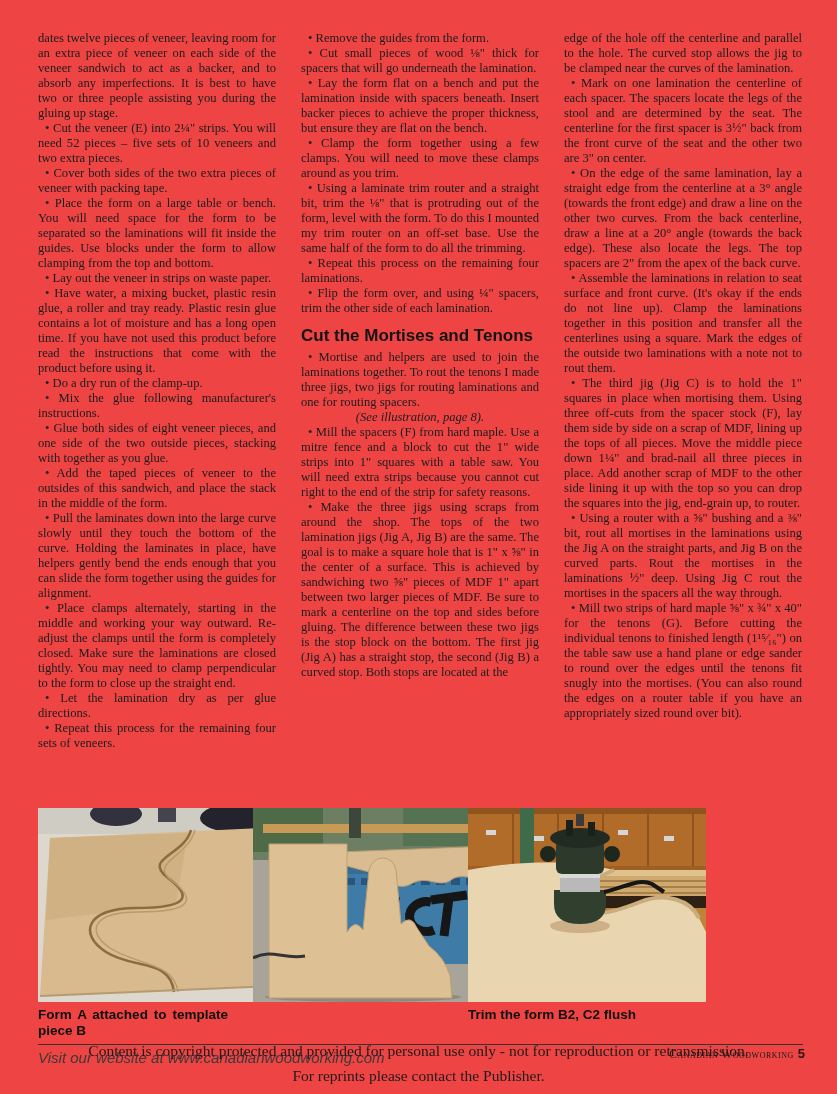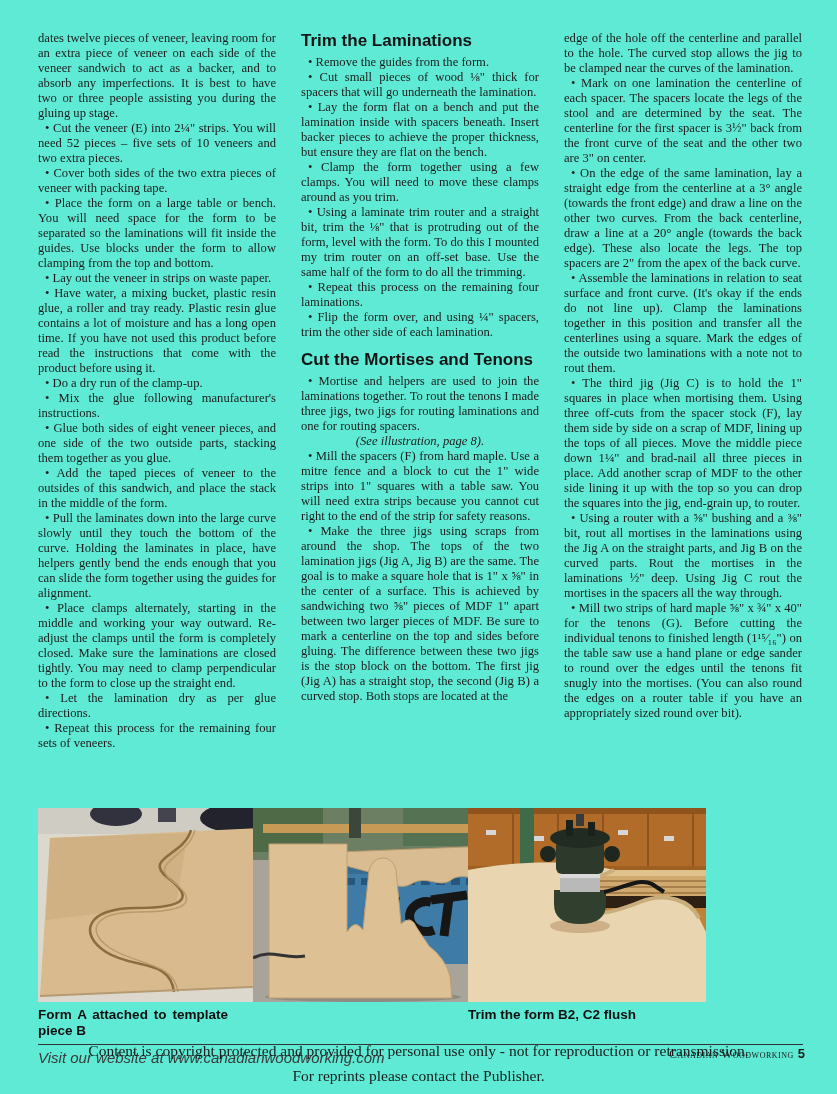--- a/index.html
+++ b/index.html
@@ -1,16 +1,16 @@
 <!DOCTYPE html>
 <html lang="en"><head>
 <meta charset="utf-8">
 <style>
   html,body{margin:0;padding:0;background:#888;}
-  .page{position:relative;width:837px;height:1094px;background:#5eead4;overflow:hidden;
+  .page{position:relative;width:837px;height:1094px;background:#ef4444;overflow:hidden;
         font-family:"Liberation Serif",serif;color:#1c1c1c;}
   .cols{position:absolute;top:31px;left:38px;width:765px;display:flex;gap:25px;}
   .col{width:238px;font-size:12.6px;line-height:15px;}
   .para{margin:0;text-align:justify;hyphens:auto;}
   .para.bullet{text-indent:7px;}
   .para.body{}
   .para.italic{font-style:italic;text-align:center;}
   .para.heading{font-family:"Liberation Sans",sans-serif;font-weight:bold;font-size:17px;
                 line-height:20px;margin:10px 0 4px 0;text-align:left;color:#141414;hyphens:none;}
   .para.heading:first-child{margin-top:0;}
@@ -38,29 +38,28 @@
   <div class="cols">
     <div class="col">
         <p class="para body">dates twelve pieces of veneer, leaving room for an extra piece of veneer on each side of the veneer sandwich to act as a backer, and to absorb any imperfections. It is best to have two or three people assisting you during the gluing up stage.</p>
         <p class="para bullet">• Cut the veneer (E) into 2¼" strips. You will need 52 pieces – five sets of 10 veneers and two extra pieces.</p>
         <p class="para bullet">• Cover both sides of the two extra pieces of veneer with packing tape.</p>
         <p class="para bullet">• Place the form on a large table or bench. You will need space for the form to be separated so the laminations will fit inside the guides. Use blocks under the form to allow clamping from the top and bottom.</p>
         <p class="para bullet">• Lay out the veneer in strips on waste paper.</p>
         <p class="para bullet">• Have water, a mixing bucket, plastic resin glue, a roller and tray ready. Plastic resin glue contains a lot of moisture and has a long open time. If you have not used this product before read the instructions that come with the product before using it.</p>
         <p class="para bullet">• Do a dry run of the clamp-up.</p>
         <p class="para bullet">• Mix the glue following manufacturer's instructions.</p>
-        <p class="para bullet">• Glue both sides of eight veneer pieces, and one side of the two outside parts, stacking them together as you glue.</p>
+        <p class="para bullet">• Glue both sides of eight veneer pieces, and one side of the two outside pieces, stacking with together as you glue.</p>
         <p class="para bullet">• Add the taped pieces of veneer to the outsides of this sandwich, and place the stack in the middle of the form.</p>
         <p class="para bullet">• Pull the laminates down into the large curve slowly until they touch the bottom of the curve. Holding the laminates in place, have helpers gently bend the ends enough that you can slide the form together using the guides for alignment.</p>
         <p class="para bullet">• Place clamps alternately, starting in the middle and working your way outward. Re-adjust the clamps until the form is completely closed. Make sure the laminations are closed tightly. You may need to clamp perpendicular to the form to close up the straight end.</p>
         <p class="para bullet">• Let the lamination dry as per glue directions.</p>
         <p class="para bullet">• Repeat this process for the remaining four sets of veneers.</p>
       </div>
     <div class="col">
-        <p class="para heading">Trim the Laminations</p>
         <p class="para bullet">• Remove the guides from the form.</p>
         <p class="para bullet">• Cut small pieces of wood ⅛" thick for spacers that will go underneath the lamination.</p>
         <p class="para bullet">• Lay the form flat on a bench and put the lamination inside with spacers beneath. Insert backer pieces to achieve the proper thickness, but ensure they are flat on the bench.</p>
         <p class="para bullet">• Clamp the form together using a few clamps. You will need to move these clamps around as you trim.</p>
         <p class="para bullet">• Using a laminate trim router and a straight bit, trim the ⅛" that is protruding out of the form, level with the form. To do this I mounted my trim router on an off-set base. Use the same half of the form to do all the trimming.</p>
         <p class="para bullet">• Repeat this process on the remaining four laminations.</p>
         <p class="para bullet">• Flip the form over, and using ¼" spacers, trim the other side of each lamination.</p>
         <p class="para heading">Cut the Mortises and Tenons</p>
         <p class="para bullet">• Mortise and helpers are used to join the laminations together. To rout the tenons I made three jigs, two jigs for routing laminations and one for routing spacers.</p>
         <p class="para italic">(See illustration, page 8).</p>

